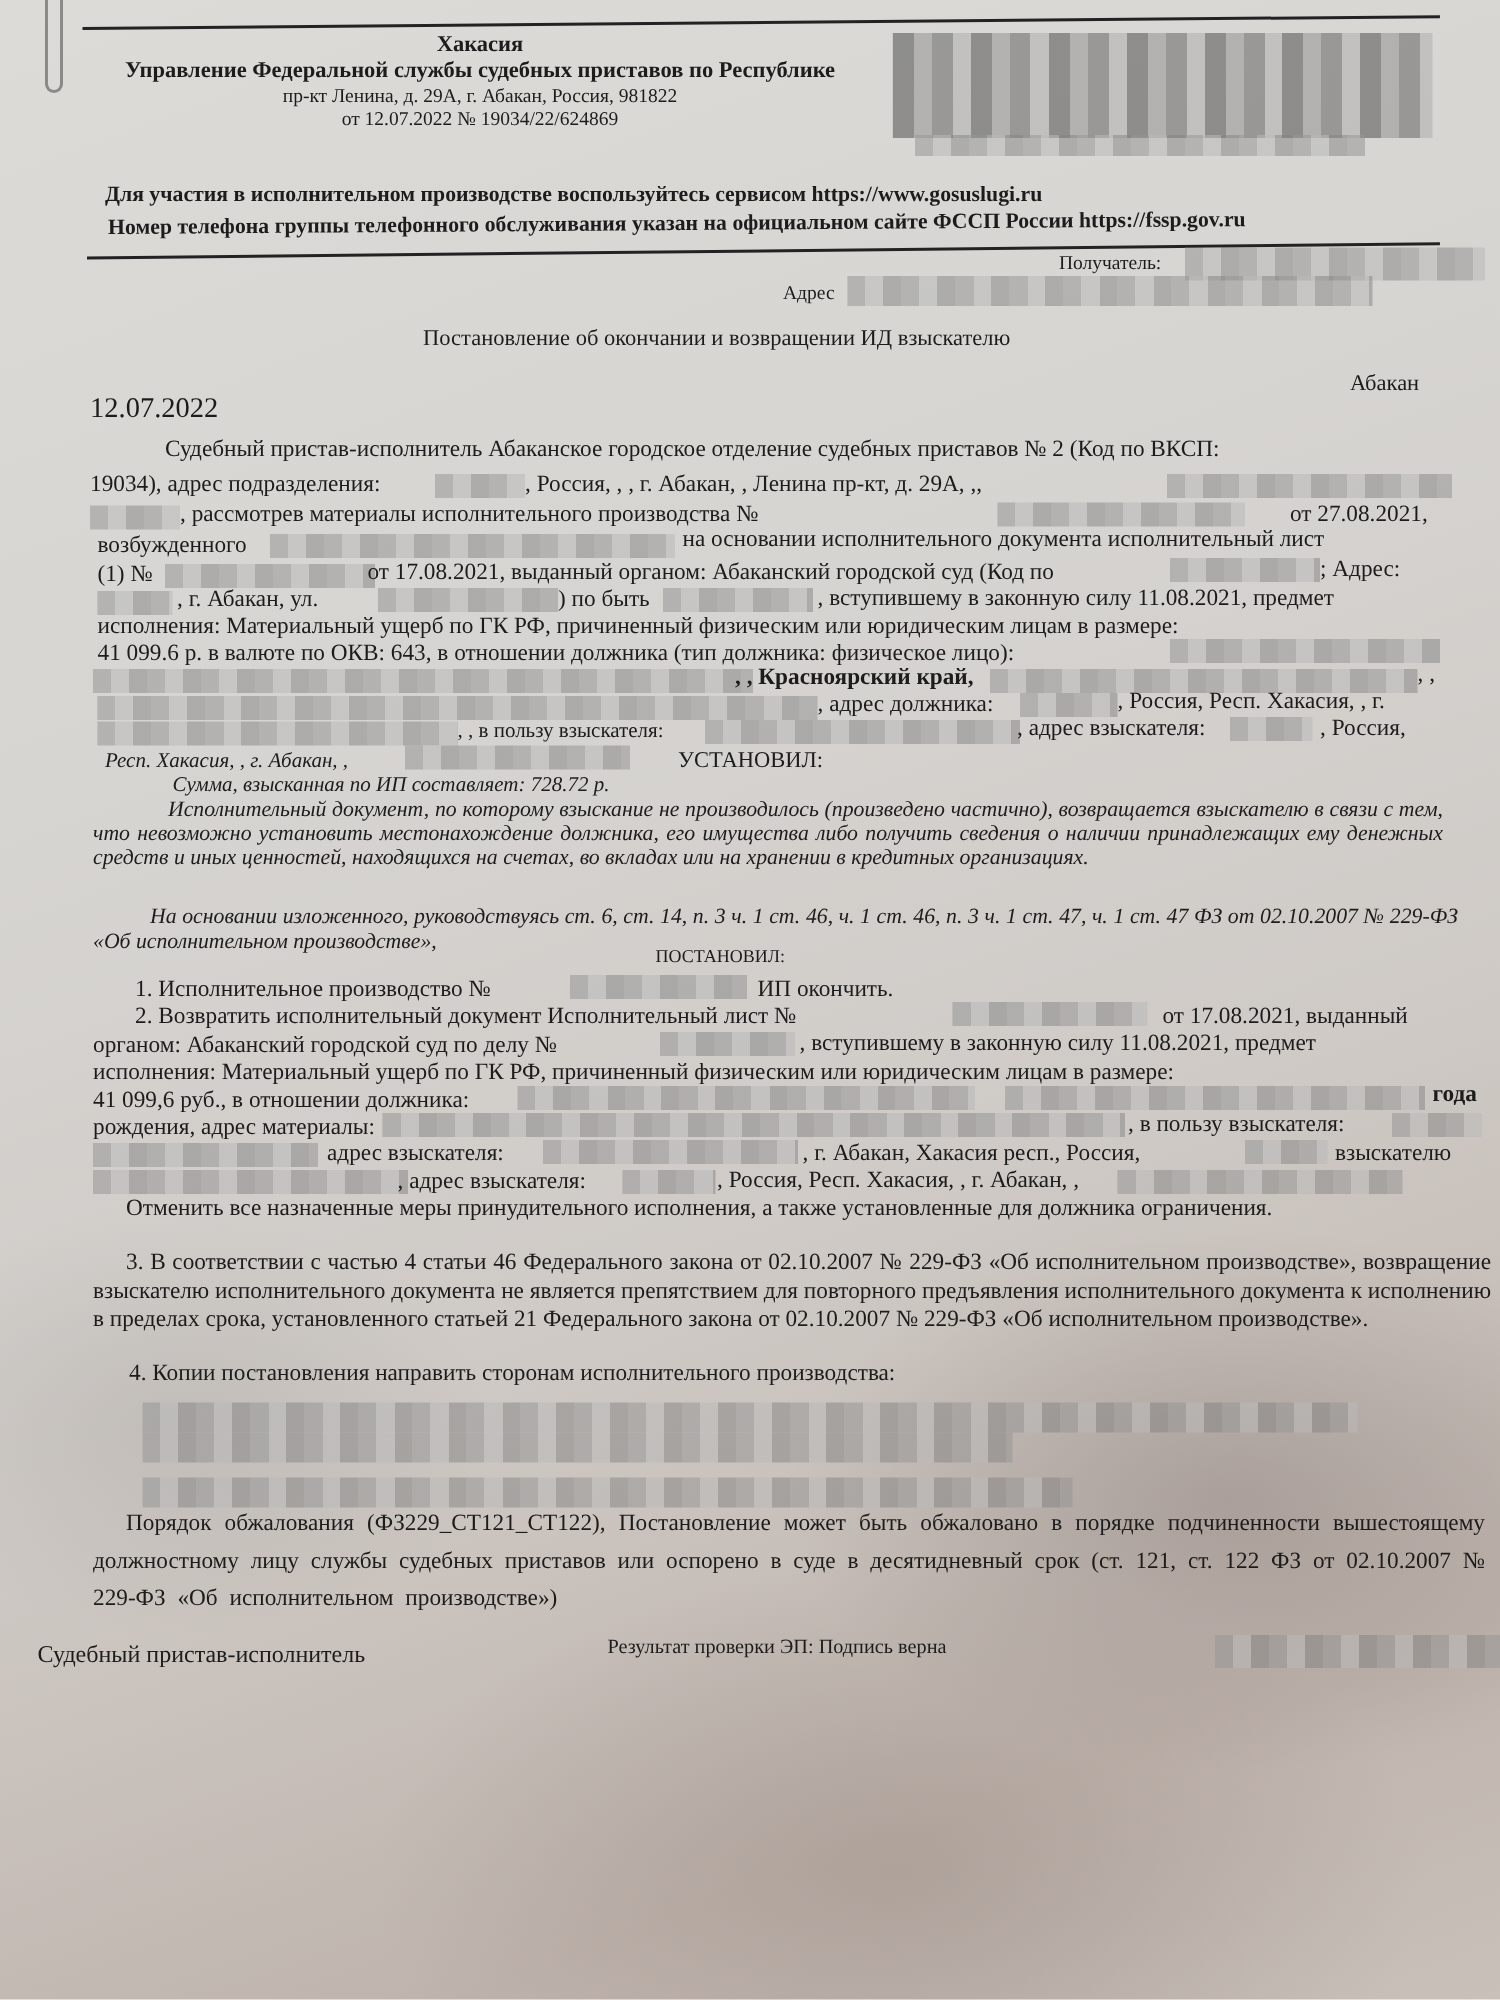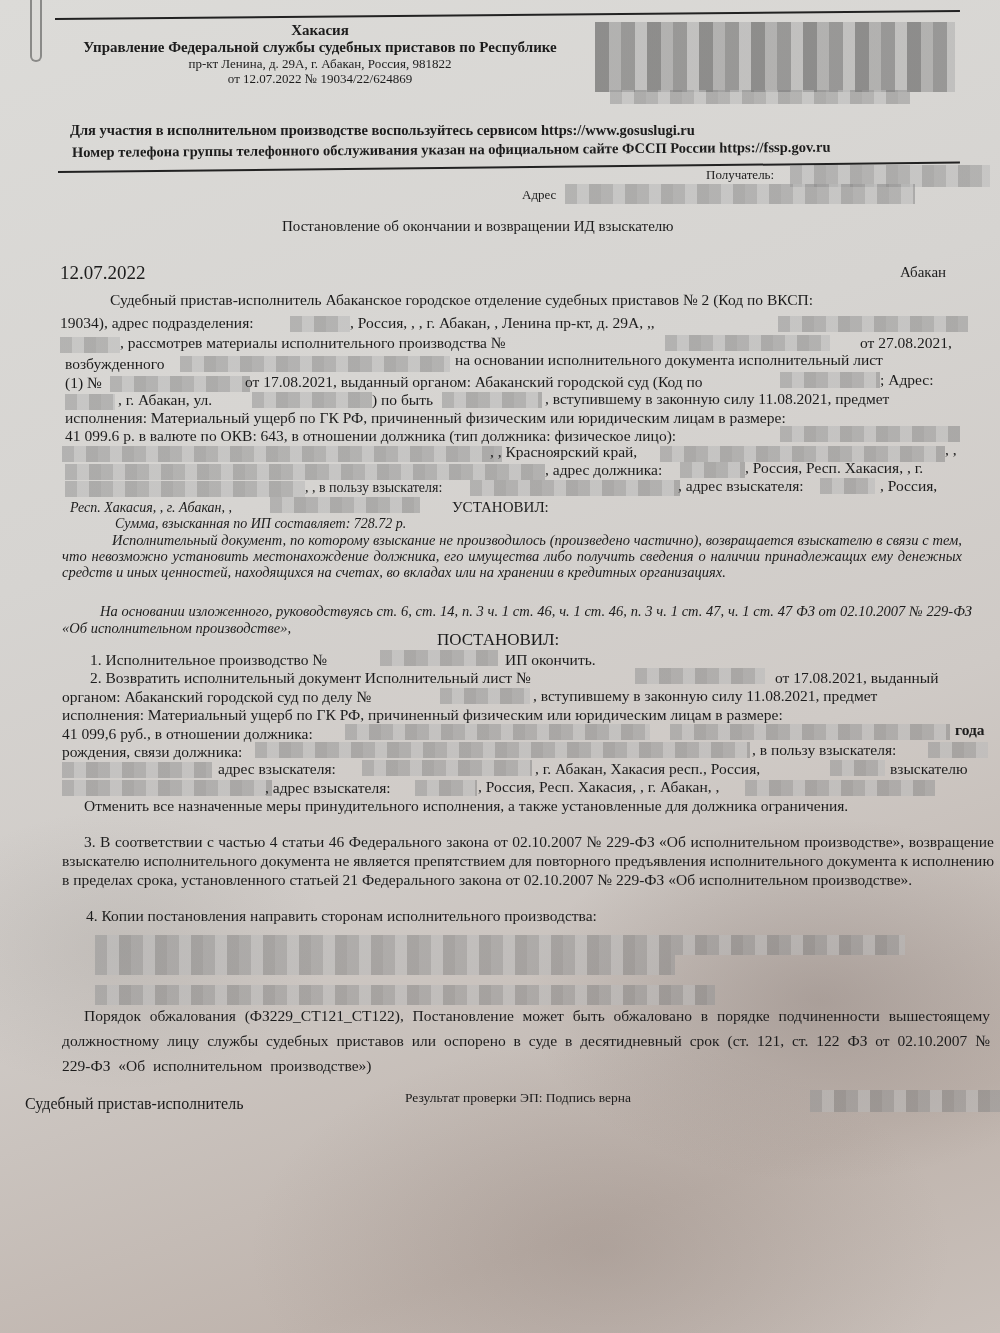--- a/index.html
+++ b/index.html
@@ -60,21 +60,21 @@
 <div class="abs line-bold" style="left:72px;top:144px;font-size:14.5px;transform:rotate(-0.4deg);transform-origin:left;">Номер телефона группы телефонного обслуживания указан на официальном сайте ФССП России https://fssp.gov.ru</div>
 <div class="abs sep" style="top:171px;transform:rotate(-0.6deg);transform-origin:left;"></div>
 
 <div class="abs" style="left:706px;top:167px;font-size:13px;">Получатель:</div>
 <div class="redact light" style="left:790px;top:165px;width:200px;height:22px;"></div>
 <div class="abs" style="left:522px;top:187px;font-size:13px;">Адрес</div>
 <div class="redact light" style="left:565px;top:184px;width:350px;height:20px;"></div>
 
 <div class="abs" style="left:282px;top:218px;font-size:15px;">Постановление об окончании и возвращении ИД взыскателю</div>
 <div class="abs" style="left:60px;top:262px;font-size:19px;">12.07.2022</div>
-<div class="abs" style="left:900px;top:248px;font-size:15px;margin-top:16px;">Абакан</div>
+<div class="abs" style="left:900px;top:248px;font-size:15px;">Абакан</div>
 
 <div class="abs body-text" style="left:110px;top:290px;width:860px;">Судебный пристав-исполнитель Абаканское городское отделение судебных приставов № 2 (Код по ВКСП:</div>
 <div class="abs body-text" style="left:60px;top:313px;">19034), адрес подразделения:</div>
 <div class="redact light" style="left:290px;top:316px;width:60px;height:16px;"></div>
 <div class="abs body-text" style="left:350px;top:313px;">, Россия, , , г. Абакан, , Ленина пр-кт, д. 29А, ,,</div>
 <div class="redact light" style="left:778px;top:316px;width:190px;height:16px;"></div>
 <div class="redact light" style="left:60px;top:337px;width:60px;height:16px;"></div>
 <div class="abs body-text" style="left:120px;top:333px;">, рассмотрев материалы исполнительного производства №</div>
 <div class="redact light" style="left:665px;top:335px;width:165px;height:16px;"></div>
 <div class="abs body-text" style="left:860px;top:333px;">от 27.08.2021,</div>
@@ -89,58 +89,58 @@
 <div class="redact light" style="left:65px;top:394px;width:50px;height:16px;"></div>
 <div class="abs body-text" style="left:118px;top:390px;">, г. Абакан, ул.</div>
 <div class="redact light" style="left:252px;top:392px;width:120px;height:16px;"></div>
 <div class="abs body-text" style="left:372px;top:390px;">) по быть</div>
 <div class="redact light" style="left:442px;top:392px;width:100px;height:16px;"></div>
 <div class="abs body-text" style="left:545px;top:389px;">, вступившему в законную силу 11.08.2021, предмет</div>
 <div class="abs body-text" style="left:65px;top:408px;font-style:normal;">исполнения: Материальный ущерб по ГК РФ, причиненный физическим или юридическим лицам в размере:</div>
 <div class="abs body-text" style="left:65px;top:426px;">41 099.6 р. в валюте по ОКВ: 643, в отношении должника (тип должника: физическое лицо):</div>
 <div class="redact light" style="left:780px;top:426px;width:180px;height:16px;"></div>
 <div class="redact light" style="left:62px;top:446px;width:440px;height:16px;"></div>
-<div class="abs body-text" style="left:490px;top:442px;">, , Красноярский край,</div>
+<div class="abs body-text" style="left:490px;top:442px;font-weight:bold;">, , Красноярский край,</div>
 <div class="redact light" style="left:660px;top:446px;width:285px;height:16px;"></div>
 <div class="abs body-text" style="left:945px;top:440px;">, ,</div>
 <div class="redact light" style="left:65px;top:464px;width:480px;height:16px;"></div>
 <div class="abs body-text" style="left:545px;top:460px;">, адрес должника:</div>
 <div class="redact light" style="left:680px;top:462px;width:65px;height:16px;"></div>
 <div class="abs body-text" style="left:745px;top:458px;">, Россия, Респ. Хакасия, , г.</div>
 <div class="redact light" style="left:65px;top:481px;width:240px;height:16px;"></div>
 <div class="abs body-text" style="left:305px;top:478px;font-size:14px;">, , в пользу взыскателя:</div>
 <div class="redact light" style="left:470px;top:480px;width:210px;height:16px;"></div>
 <div class="abs body-text" style="left:678px;top:476px;">, адрес взыскателя:</div>
 <div class="redact light" style="left:820px;top:478px;width:55px;height:16px;"></div>
 <div class="abs body-text" style="left:880px;top:476px;">, Россия,</div>
 <div class="abs body-text italic" style="left:70px;top:498px;font-size:14px;">Респ. Хакасия, , г. Абакан, ,</div>
 <div class="redact light" style="left:270px;top:497px;width:150px;height:16px;"></div>
 
 <div class="abs" style="left:452px;top:499px;font-size:15px;">УСТАНОВИЛ:</div>
 <div class="abs italic" style="left:115px;top:516px;font-size:14px;">Сумма, взысканная по ИП составляет: 728.72 р.</div>
 <div class="abs body-text italic" style="left:62px;top:532px;width:900px;text-indent:50px;font-size:14.5px;line-height:16px;">Исполнительный документ, по которому взыскание не производилось (произведено частично), возвращается взыскателю в связи с тем, что невозможно установить местонахождение должника, его имущества либо получить сведения о наличии принадлежащих ему денежных средств и иных ценностей, находящихся на счетах, во вкладах или на хранении в кредитных организациях.</div>
 <div class="abs body-text italic" style="left:62px;top:603px;width:910px;text-indent:38px;font-size:14.5px;line-height:17px;">На основании изложенного, руководствуясь ст. 6, ст. 14, п. 3 ч. 1 ст. 46, ч. 1 ст. 46, п. 3 ч. 1 ст. 47, ч. 1 ст. 47 ФЗ от 02.10.2007 № 229-ФЗ «Об исполнительном производстве»,</div>
 
-<div class="abs" style="left:437px;top:630px;font-size:17px;">ПОСТАНОВИЛ:</div>
+<div class="abs" style="left:437px;top:630px;font-size:12px;">ПОСТАНОВИЛ:</div>
 <div class="abs body-text" style="left:90px;top:650px;">1. Исполнительное производство №</div>
 <div class="redact light" style="left:380px;top:650px;width:118px;height:16px;"></div>
 <div class="abs body-text" style="left:505px;top:650px;">ИП окончить.</div>
 
 <div class="abs body-text" style="left:90px;top:668px;">2. Возвратить исполнительный документ Исполнительный лист №</div>
 <div class="redact light" style="left:635px;top:668px;width:130px;height:16px;"></div>
 <div class="abs body-text" style="left:775px;top:668px;">от 17.08.2021, выданный</div>
 <div class="abs body-text" style="left:62px;top:687px;">органом: Абаканский городской суд по делу №</div>
 <div class="redact light" style="left:440px;top:688px;width:90px;height:16px;"></div>
 <div class="abs body-text" style="left:533px;top:686px;">, вступившему в законную силу 11.08.2021, предмет</div>
 <div class="abs body-text" style="left:62px;top:705px;">исполнения: Материальный ущерб по ГК РФ, причиненный физическим или юридическим лицам в размере:</div>
 <div class="abs body-text" style="left:62px;top:724px;">41 099,6 руб., в отношении должника:</div>
 <div class="redact light" style="left:345px;top:724px;width:305px;height:16px;"></div>
 <div class="redact light" style="left:670px;top:724px;width:280px;height:16px;"></div>
 <div class="abs body-text" style="left:955px;top:720px;font-weight:bold;">года</div>
-<div class="abs body-text" style="left:62px;top:742px;">рождения, связи должника:</div>
+<div class="abs body-text" style="left:62px;top:742px;">рождения, адрес материалы:</div>
 <div class="redact light" style="left:255px;top:742px;width:495px;height:16px;"></div>
 <div class="abs body-text" style="left:752px;top:740px;">, в пользу взыскателя:</div>
 <div class="redact light" style="left:928px;top:742px;width:60px;height:16px;"></div>
 <div class="redact light" style="left:62px;top:762px;width:150px;height:16px;"></div>
 <div class="abs body-text" style="left:218px;top:759px;">адрес взыскателя:</div>
 <div class="redact light" style="left:362px;top:760px;width:170px;height:16px;"></div>
 <div class="abs body-text" style="left:535px;top:759px;">, г. Абакан, Хакасия респ., Россия,</div>
 <div class="redact light" style="left:830px;top:760px;width:55px;height:16px;"></div>
 <div class="abs body-text" style="left:890px;top:759px;">взыскателю</div>
 <div class="redact light" style="left:62px;top:780px;width:210px;height:16px;"></div>

